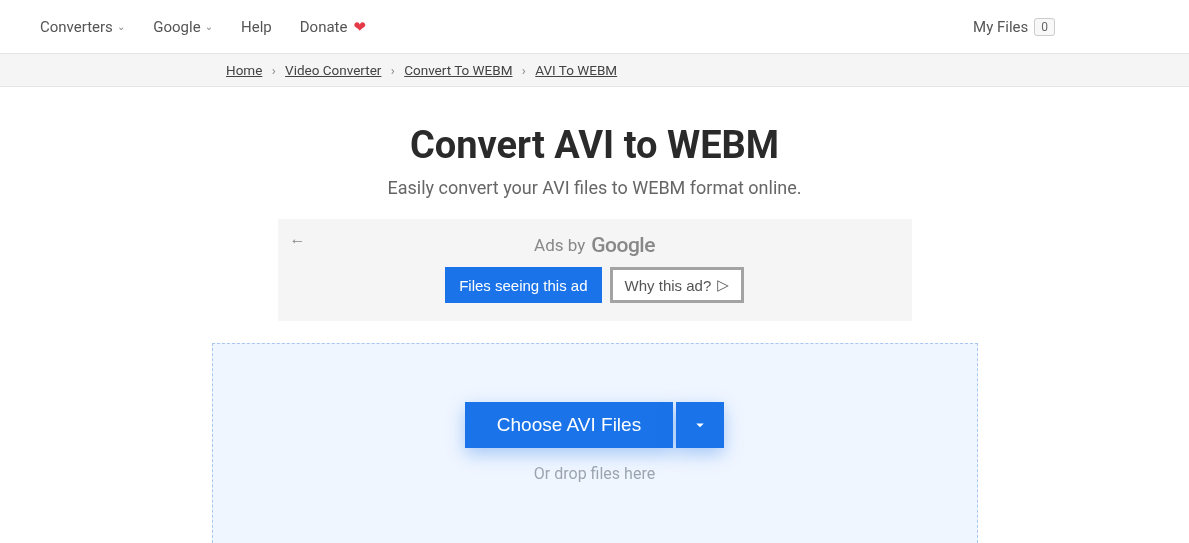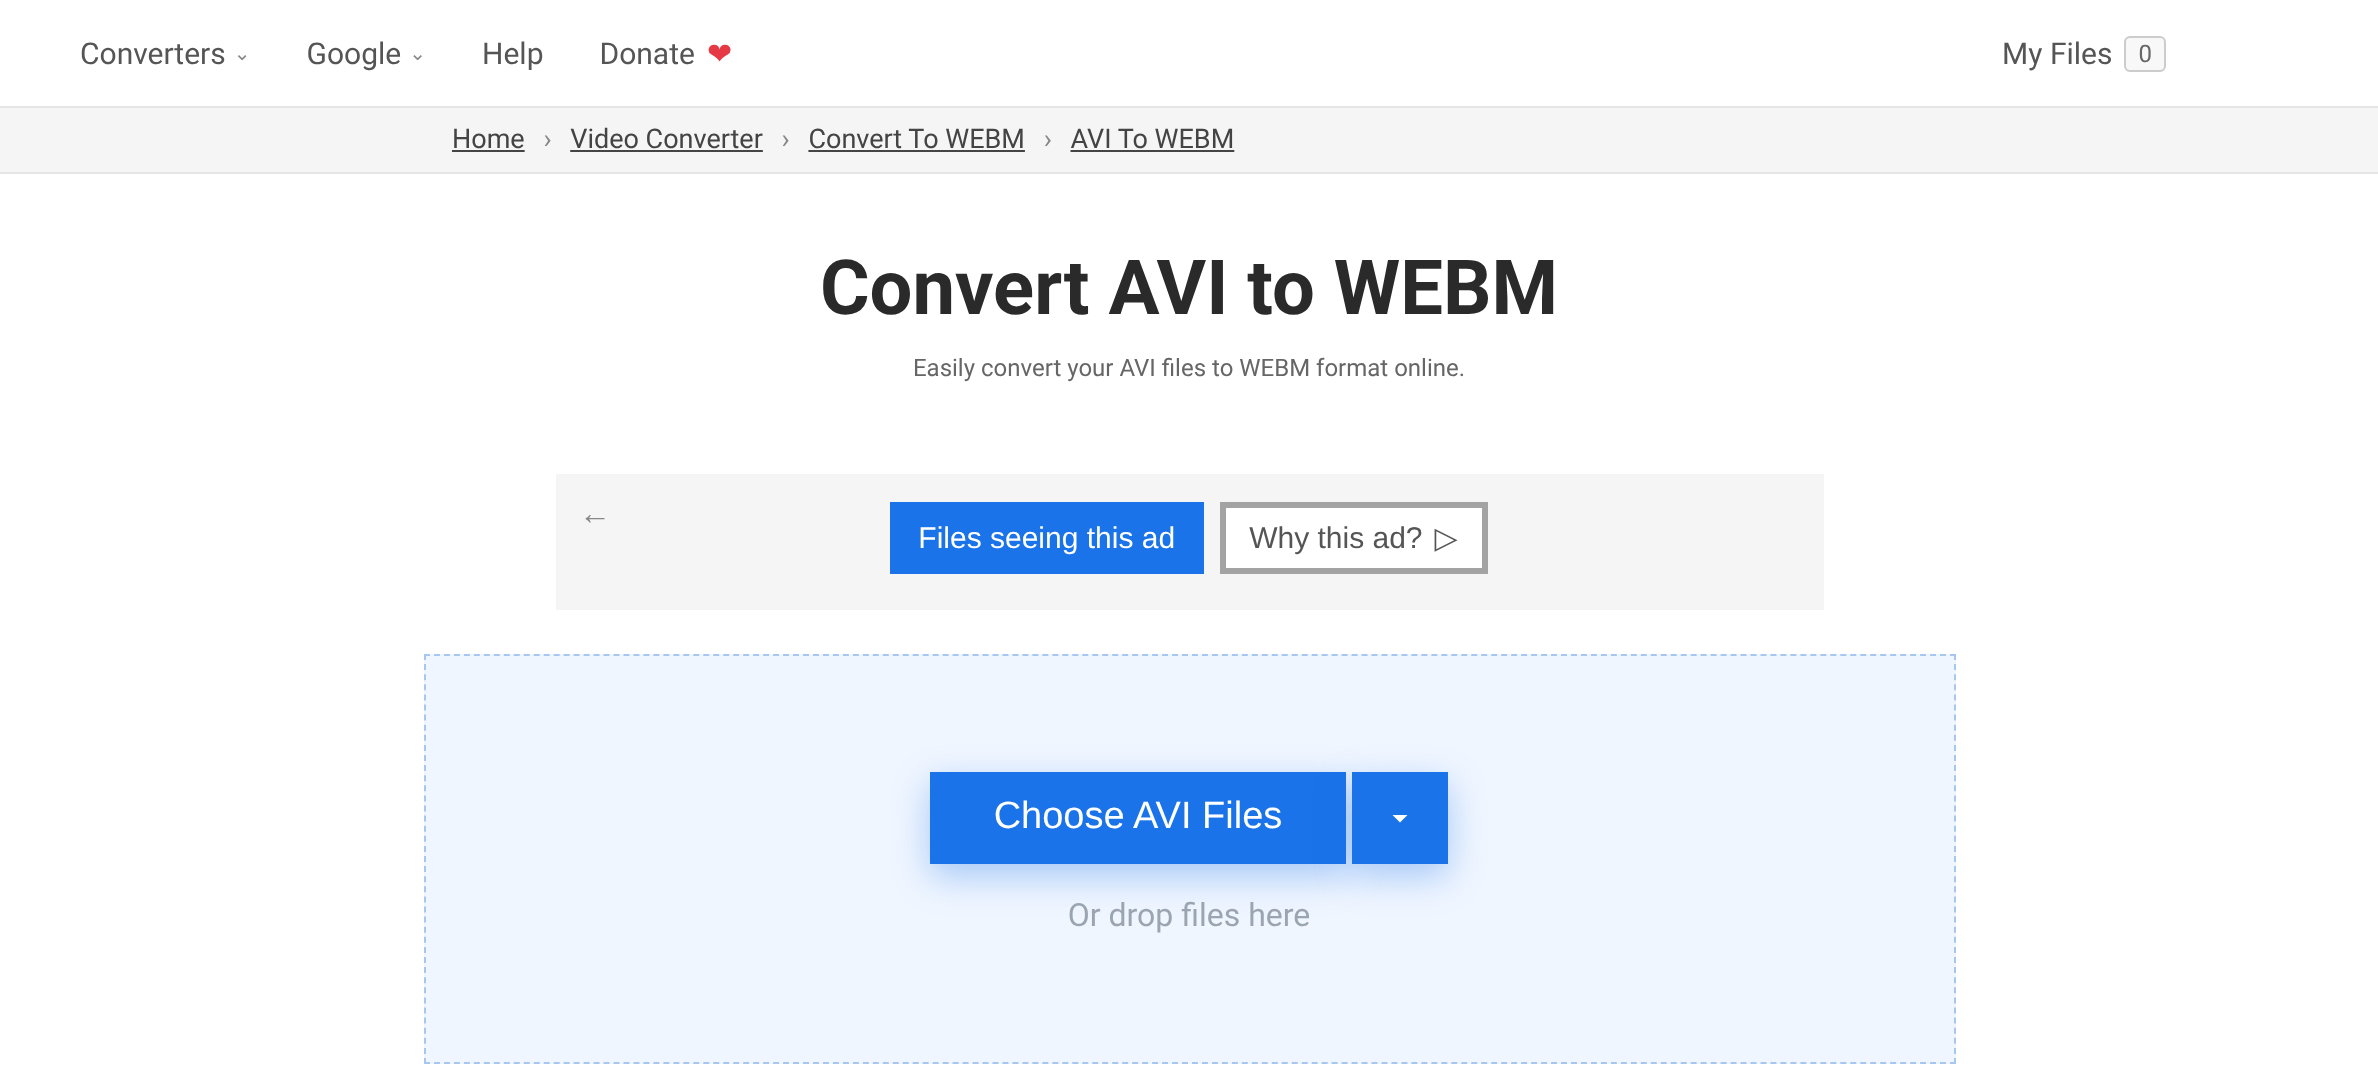--- a/index.html
+++ b/index.html
@@ -45,21 +45,21 @@
       align-items: center;
       gap: 4px;
     }
     .chevron {
       font-size: 10px;
       color: #888;
     }
     .heart { color: #e63946; margin-left: 2px; }
     .my-files {
       margin-left: auto;
-      margin-right: 86px;
+      margin-right: 114px;
       display: flex;
       align-items: center;
       gap: 6px;
       color: #555;
       font-size: 15px;
       cursor: pointer;
       text-align: right;
     }
     .file-count {
       border: 1px solid #ccc;
@@ -92,23 +92,23 @@
       text-align: center;
       padding-top: 36px;
     }
     .title {
       font-size: 38px;
       font-weight: 700;
       color: #2a2a2a;
       margin-bottom: 10px;
     }
     .subtitle {
-      font-size: 12px;
+      font-size: 18px;
       color: #666;
-      margin-bottom: 46px;
+      margin-bottom: 21px;
     }
     .ad-box {
       width: 634px;
       margin: 0 auto 22px;
       background: #f5f5f5;
       padding: 14px 16px 18px;
       position: relative;
       text-align: center;
     }
     .ad-back {
@@ -235,20 +235,24 @@
     <a>AVI To WEBM</a>
   </div>
 </div>
 
 <div class="main">
   <h1 class="title">Convert AVI to WEBM</h1>
   <p class="subtitle">Easily convert your AVI files to WEBM format online.</p>
 
   <div class="ad-box">
     <span class="ad-back">←</span>
+    <div class="ads-by">
+      <span>Ads by</span>
+      <span class="google-logo">Google</span>
+    </div>
     <div class="ad-buttons">
       <button class="stop-ad">Files seeing this ad</button>
       <button class="why-ad">
         <span>Why this ad?</span>
         <span>▷</span>
       </button>
     </div>
   </div>
 
   <div class="dropzone">

